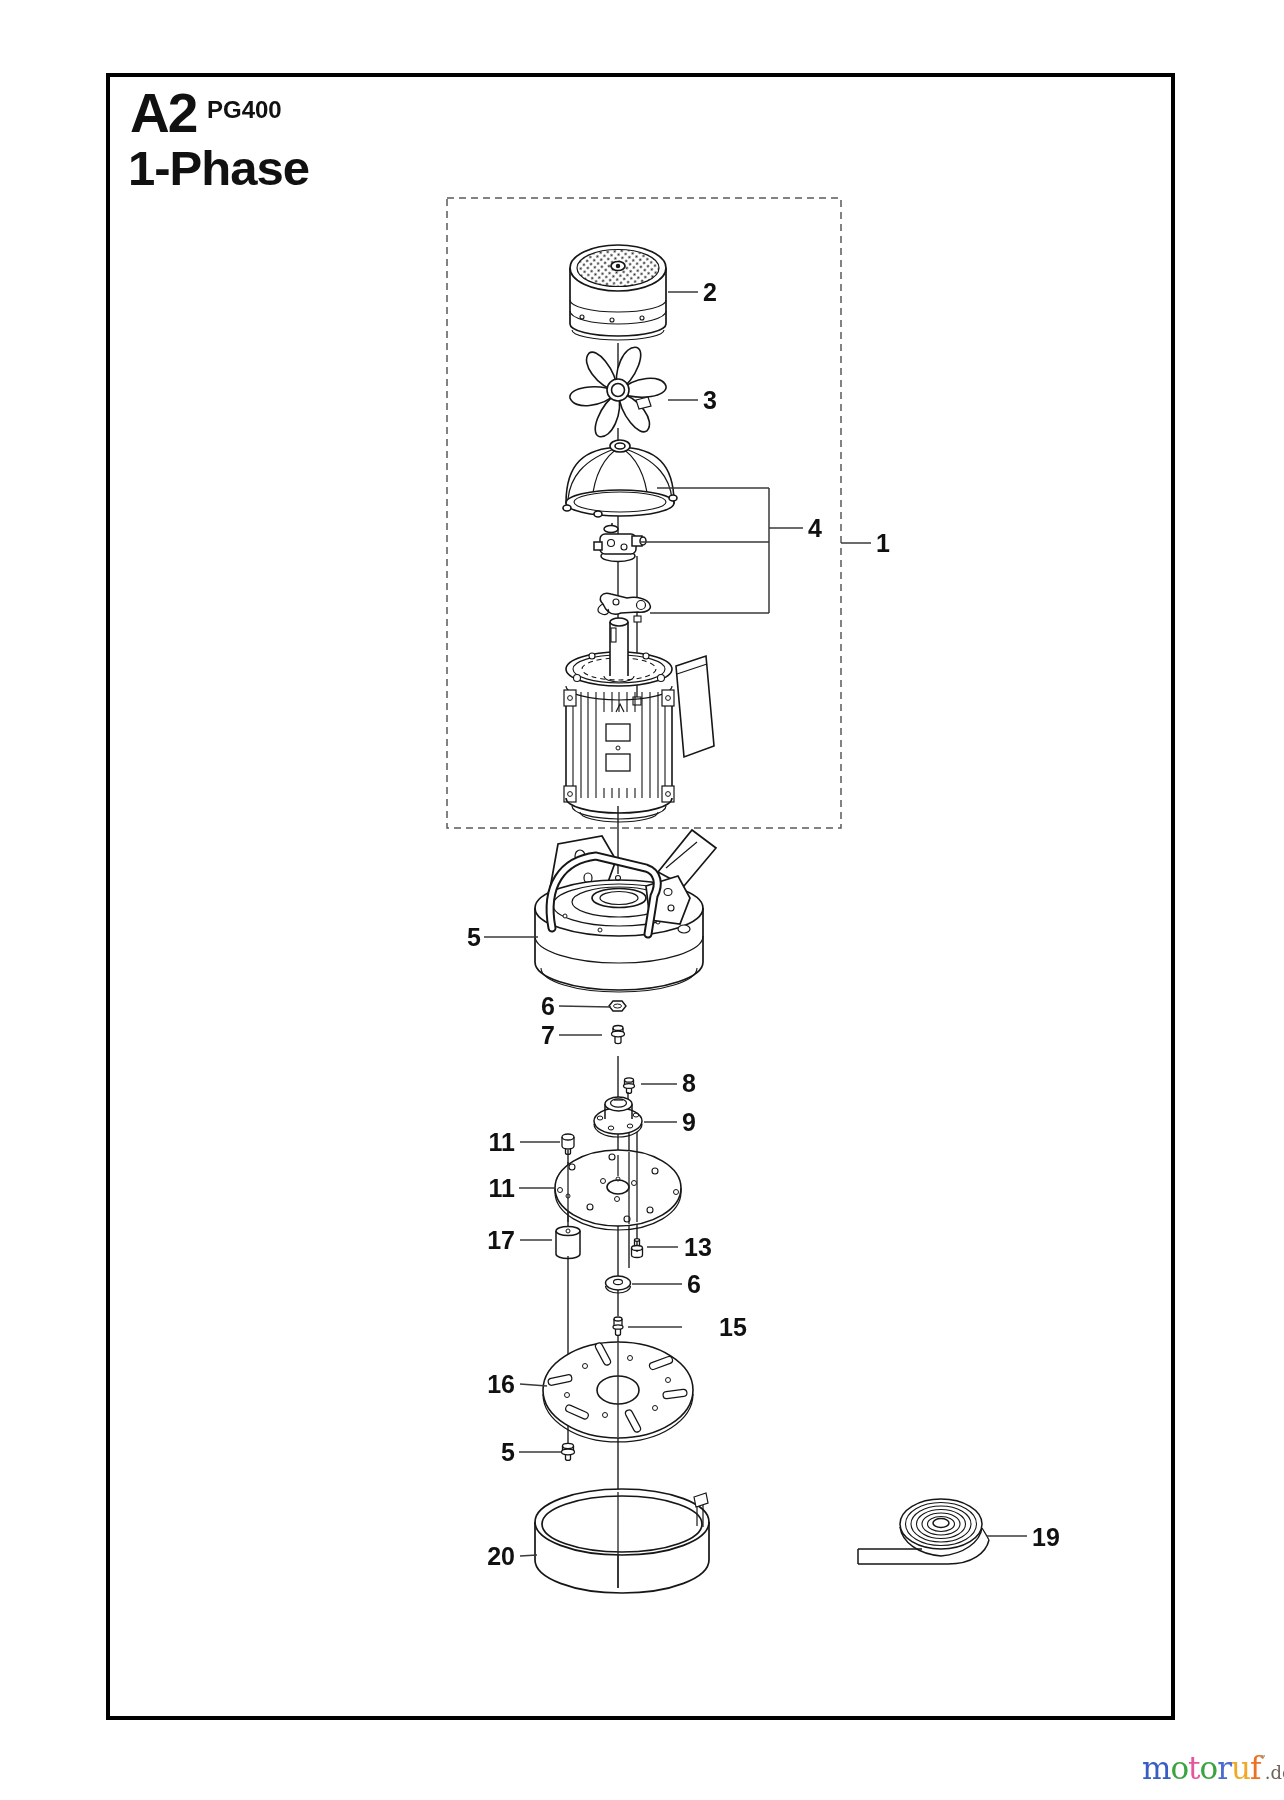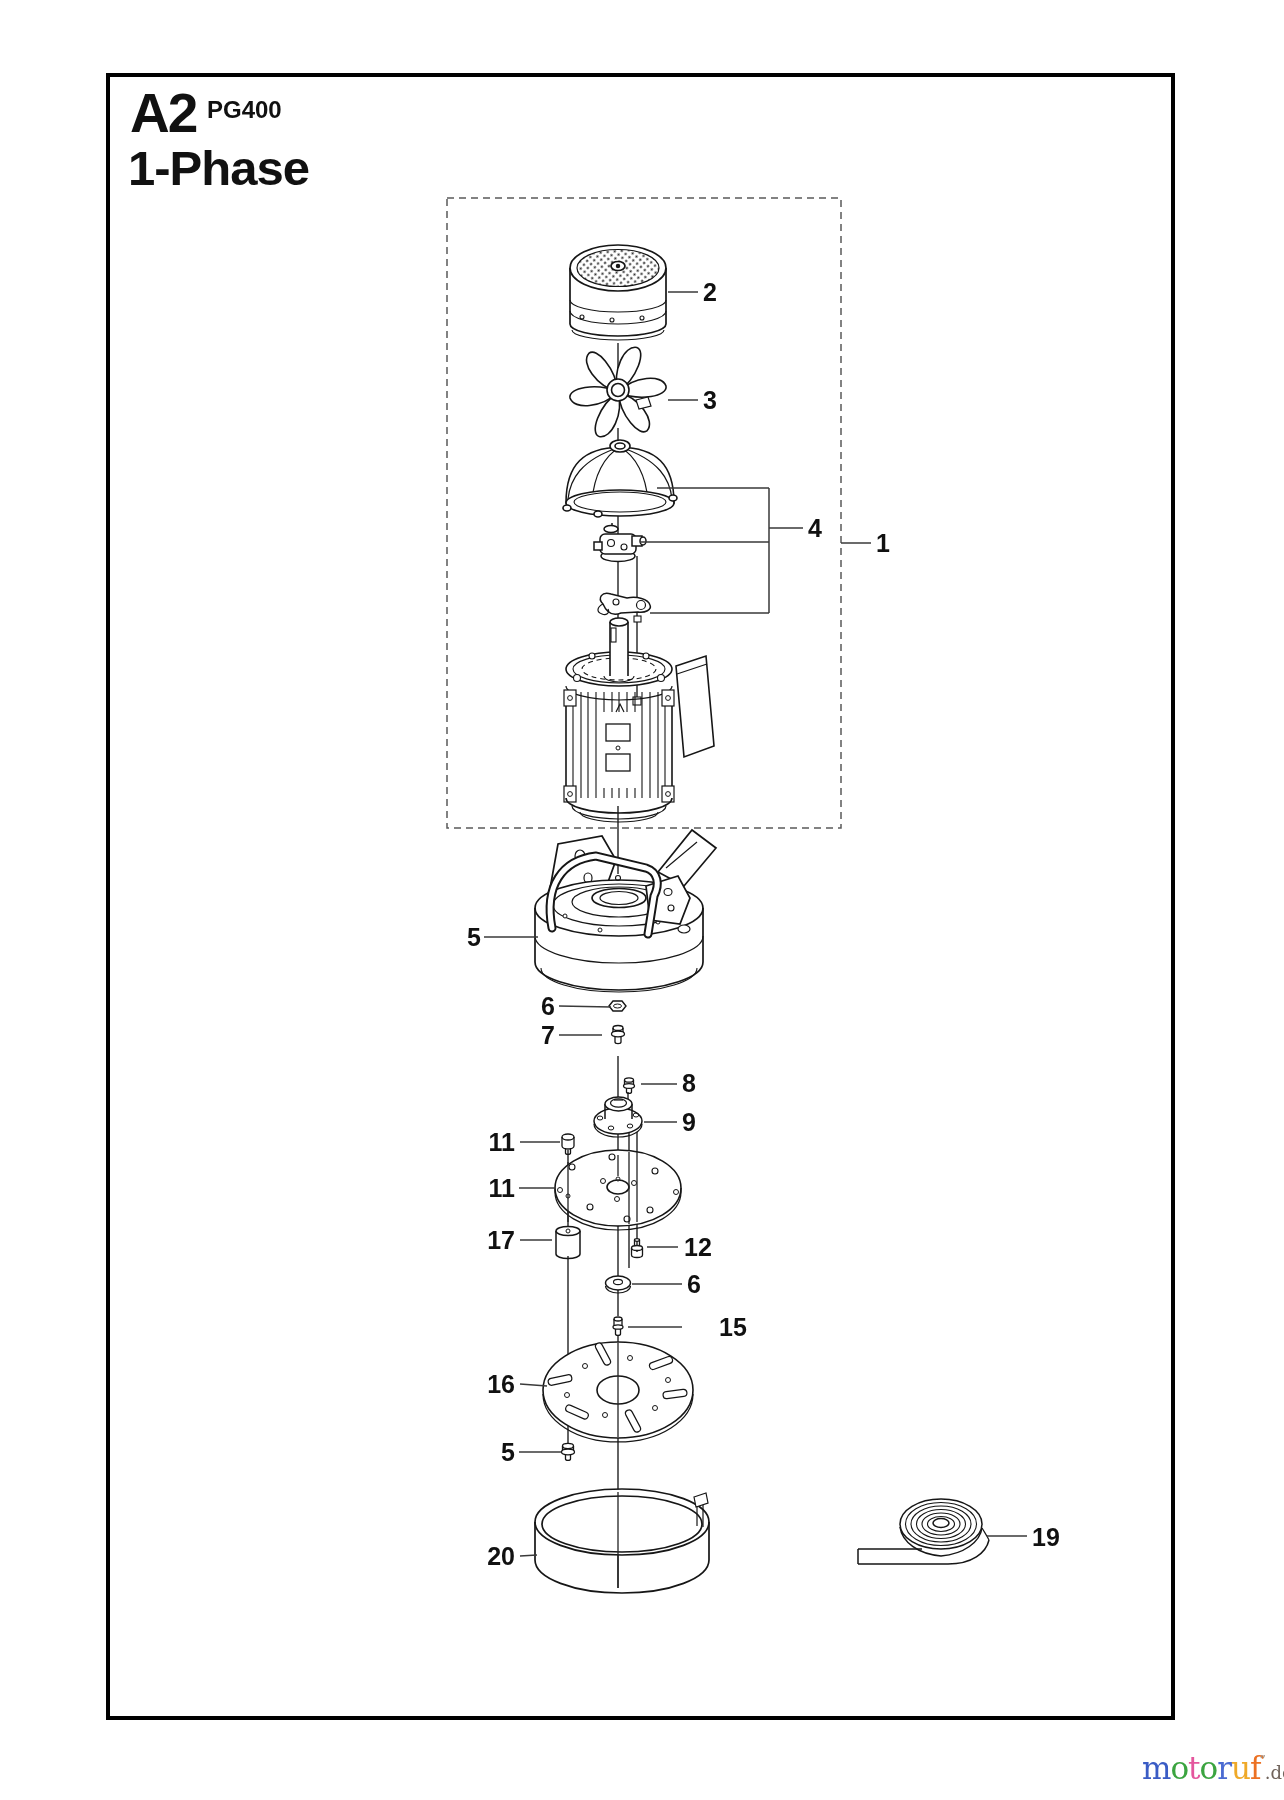--- a/index.html
+++ b/index.html
@@ -372,21 +372,21 @@
   <div class="plabel" style="left:703px;top:400px">3</div>
   <div class="plabel" style="left:808px;top:528px">4</div>
   <div class="plabel ra" style="left:481px;top:937px">5</div>
   <div class="plabel ra" style="left:555px;top:1006px">6</div>
   <div class="plabel ra" style="left:555px;top:1035px">7</div>
   <div class="plabel" style="left:682px;top:1083px">8</div>
   <div class="plabel" style="left:682px;top:1122px">9</div>
   <div class="plabel ra" style="left:515px;top:1142px">11</div>
   <div class="plabel ra" style="left:515px;top:1188px">11</div>
   <div class="plabel ra" style="left:515px;top:1240px">17</div>
-  <div class="plabel" style="left:684px;top:1247px">12</div>
+  <div class="plabel" style="left:684px;top:1247px">13</div>
   <div class="plabel" style="left:687px;top:1284px">6</div>
   <div class="plabel" style="left:719px;top:1327px">15</div>
   <div class="plabel ra" style="left:515px;top:1384px">16</div>
   <div class="plabel ra" style="left:515px;top:1452px">5</div>
   <div class="plabel ra" style="left:515px;top:1556px">20</div>
   <div class="plabel" style="left:1032px;top:1537px">19</div>
 
   <div class="logo">
     <span class="lt" style="color: rgb(58, 92, 197);">m</span><span class="lt" style="color: rgb(59, 164, 64);">o</span><span class="lt" style="color: rgb(228, 86, 157);">t</span><span class="lt" style="color: rgb(59, 164, 64);">o</span><span class="lt" style="color: rgb(75, 107, 210);">r</span><span class="lt" style="color: rgb(239, 169, 40);">u</span><span class="lt" style="color: rgb(236, 113, 35);">f</span><span class="tick">’’</span><span class="suffix" style="color: rgb(112, 99, 91);">.de</span>
   </div>

